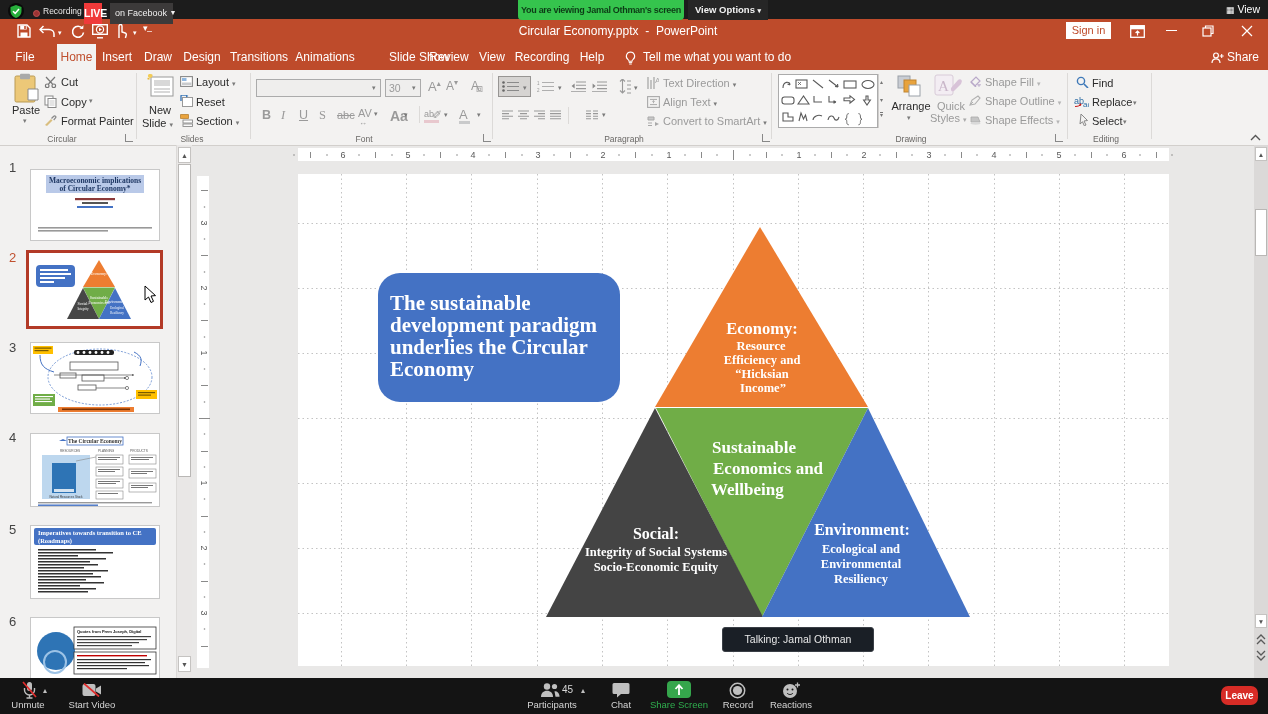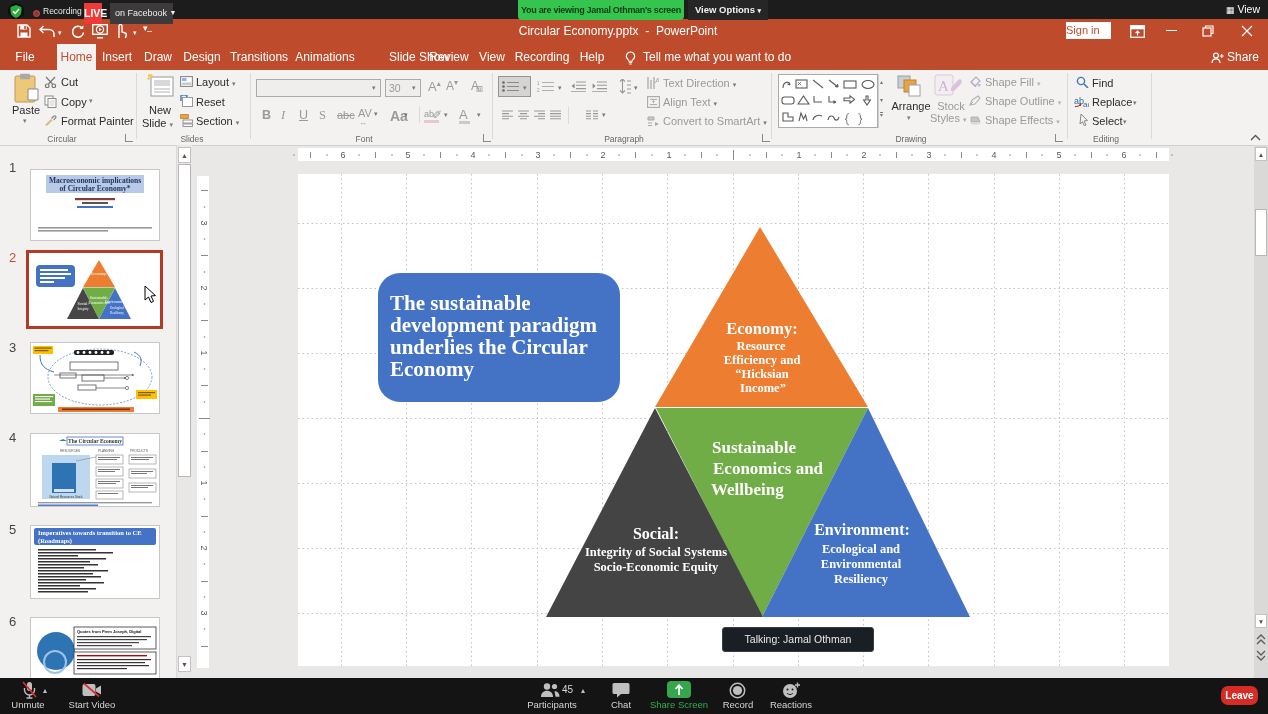--- a/index.html
+++ b/index.html
@@ -65,21 +65,21 @@
     <circle cx="8" cy="5.5" r="3.6" fill="none" stroke="#fff" stroke-width="1.2"></circle>
     <path d="M7 3.8 L10 5.5 L7 7.2 Z" fill="#fff"></path>
     <path d="M5 13.8 H11" stroke="#fff" stroke-width="1.4"></path>
   </svg>
 <svg class="abs" style="z-index:15;left:114px;top:23px;" width="13" height="16" viewBox="0 0 13 16">
     <path d="M5 15 V3 a1.5 1.5 0 0 1 3 0 v6 l3.2 1 c1 .4 1.3 1.2 1 2.2 l-.8 2.8" fill="none" stroke="#fff" stroke-width="1.4"></path>
   </svg>
 <div class="abs" style="z-index:15;left:133px;top:29px;color:#fff;font-size:7px;">▾</div>
 <div class="abs" style="z-index:15;left:147px;top:26px;color:#fff;font-size:9px;letter-spacing:0;">‒<span style="position:relative;left:-9px;top:-3px;">▾</span></div>
 <div class="abs nosel" style="z-index:15;left:0;top:24px;width:1236px;text-align:center;color:#fff;font-size:12px;">Circular Economy.pptx &nbsp;-&nbsp; PowerPoint</div>
-<div class="abs nosel" style="z-index:15;left:1066px;top:22px;width:45px;height:17px;background:#fff;color:#BE4B2B;font-size:11px;line-height:17px;">Sign in</div>
+<div class="abs nosel" style="z-index:15;left:1066px;top:22px;width:45px;height:17px;background:#fff;color:#BE4B2B;font-size:11px;text-align:center;line-height:17px;">Sign in</div>
 <svg class="abs" style="z-index:15;left:1130px;top:25px;" width="15" height="13" viewBox="0 0 15 13">
     <rect x="0.7" y="0.7" width="13.6" height="11.6" fill="none" stroke="#fff" stroke-width="1.3"></rect>
     <rect x="0.7" y="0.7" width="13.6" height="3.6" fill="#fff"></rect>
     <path d="M7.5 10.5 V6.2 M5.6 8 L7.5 6 L9.4 8" stroke="#fff" stroke-width="1.2" fill="none"></path>
   </svg>
 <div class="abs" style="z-index:15;left:1166px;top:30px;width:11px;height:1.4px;background:#fff;"></div>
 <svg class="abs" style="z-index:15;left:1202px;top:25px;" width="12" height="12" viewBox="0 0 12 12">
     <rect x="1" y="3" width="8" height="8" fill="none" stroke="#fff" stroke-width="1.2"></rect>
     <path d="M3.5 3 V1 H11 V8.5 H9" fill="none" stroke="#fff" stroke-width="1.2"></path>
   </svg>
@@ -297,21 +297,21 @@
     <rect x="8" y="6" width="12" height="12" fill="#E8A33D" stroke="#C08430" stroke-width="1"></rect>
     <rect x="13" y="11" width="11" height="11" fill="#fff" stroke="#9AA0A8" stroke-width="1"></rect>
   </svg>
 <div class="abs btxt nosel" style="z-index:6;left:890px;top:100px;width:42px;text-align:center;">Arrange</div>
 <div class="abs chev" style="z-index:6;left:907px;top:114px;">▾</div>
 <svg class="abs" style="z-index:6;left:934px;top:72px;" width="30" height="28" viewBox="0 0 30 28">
     <rect x="1" y="3" width="18" height="20" rx="2" fill="#F3EDF3" stroke="#D8CBD8" stroke-width="1"></rect>
     <text x="4" y="19" font-size="15" fill="#C9B6C9" font-family="serif">A</text>
     <path d="M17 16 L24 8 c2-2 5 0 3.5 2.5 L27 12 l-7 7 c-2 .8-3.5.3-3-3 Z" fill="#D8C3D8"></path>
   </svg>
-<div class="abs nosel gray" style="z-index:6;left:936px;top:100px;font-size:11px;text-align:center;width:30px;">Stock</div>
+<div class="abs nosel gray" style="z-index:6;left:936px;top:100px;font-size:11px;text-align:center;width:30px;">Quick</div>
 <div class="abs nosel gray" style="z-index:6;left:930px;top:112px;font-size:11px;">Styles <span class="chev" style="color:#aaa;">▾</span></div>
 <svg class="abs" style="z-index:6;left:969px;top:76px;" width="13" height="11" viewBox="0 0 13 11">
     <path d="M2 6 L7 1 l4 4 -5 5 Z" fill="none" stroke="#B9A9C9" stroke-width="1.2"></path>
     <path d="M2 6 l5 5" stroke="#B9A9C9" stroke-width="1.2"></path>
     <path d="M12 8 c0 1.4-2 3-2 3 s-2-1.6-2-3" fill="#C9BDD4"></path>
   </svg>
 <div class="abs nosel gray" style="z-index:6;left:985px;top:76px;font-size:11px;">Shape Fill <span class="chev" style="color:#b5b5b5;">▾</span></div>
 <svg class="abs" style="z-index:6;left:969px;top:95px;" width="13" height="11" viewBox="0 0 13 11">
     <path d="M1 10 L3 5 L9 1 l2 2 -5 6 Z" fill="none" stroke="#B0B0B0" stroke-width="1.1"></path>
     <path d="M1 10 l3-3" stroke="#B0B0B0" stroke-width="1"></path>

